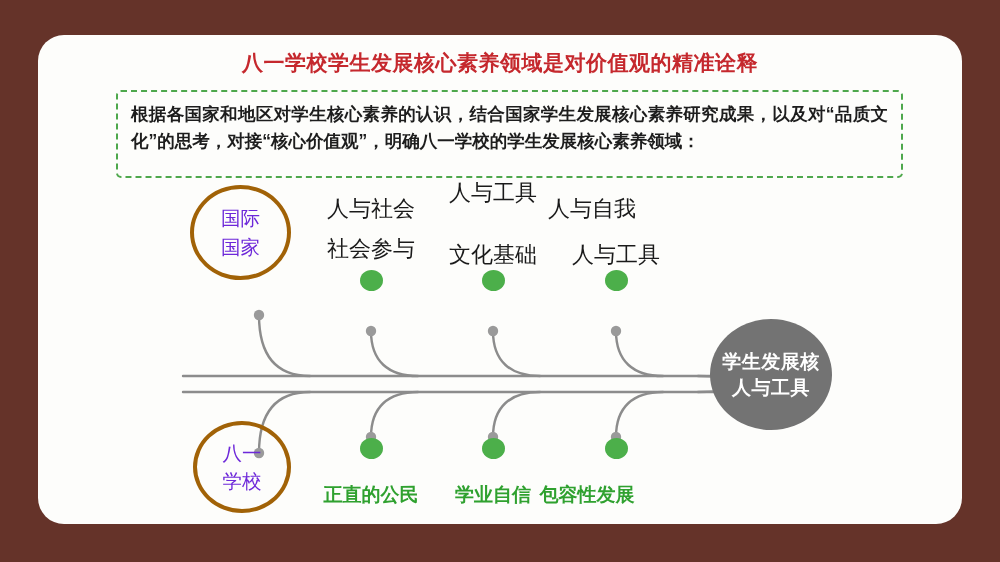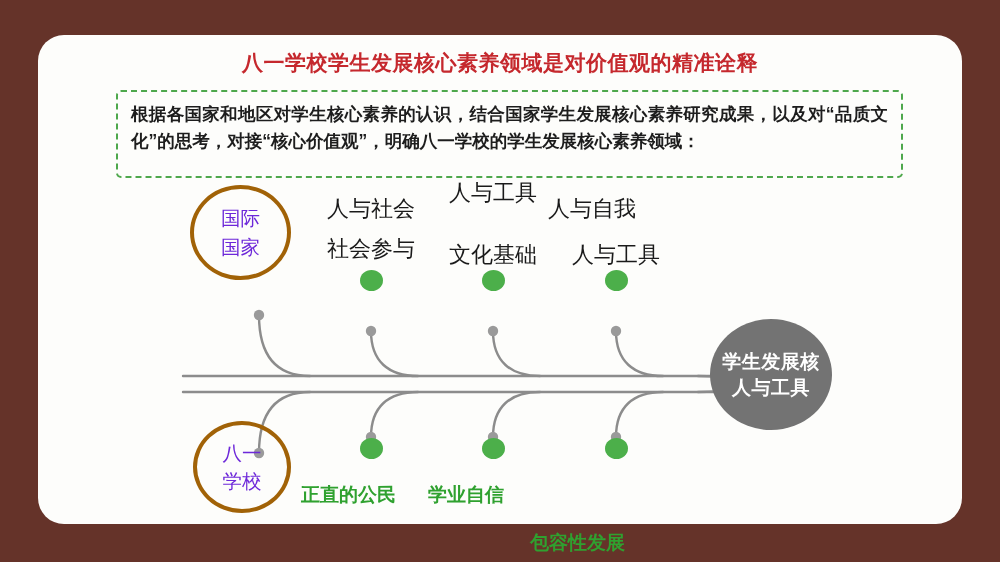--- a/index.html
+++ b/index.html
@@ -115,21 +115,21 @@
   .col-label-top {
     position: absolute;
     text-align: center;
     color: #1a1a1a;
     font-size: 22px;
     line-height: 1.0;
     white-space: nowrap;
   }
   .col-label-bottom {
     position: absolute;
-    text-align: left;
+    text-align: center;
     color: #2fa12f;
     font-size: 19px;
     font-weight: bold;
     line-height: 1.0;
     white-space: nowrap;
   }
   .green-dot {
     position: absolute;
     width: 23px;
     height: 21px;
@@ -220,17 +220,17 @@
       <div class="col-label-top" style="left:395px; top:2px; width:120px;">人与工具</div>
       <div class="col-label-top" style="left:395px; top:64px; width:120px;">文化基础</div>
       <div class="green-dot" style="left:444px; top:90px;"></div>
       <div class="green-dot" style="left:444px; top:258px;"></div>
       <div class="col-label-bottom" style="left:390px; top:305px; width:130px;">学业自信</div>
 
       <div class="col-label-top" style="left:494px; top:18px; width:120px;text-align:center;">人与自我</div>
       <div class="col-label-top" style="left:518px; top:64px; width:120px;">人与工具</div>
       <div class="green-dot" style="left:567px; top:90px;"></div>
       <div class="green-dot" style="left:567px; top:258px;"></div>
-      <div class="col-label-bottom" style="left:492px; top:305px; width:140px;margin-top:48px;">包容性发展</div>
+      <div class="col-label-bottom" style="left:479px; top:305px; width:140px;">包容性发展</div>
 
     </div>
   </div>
 </div>
 
 </body></html>

